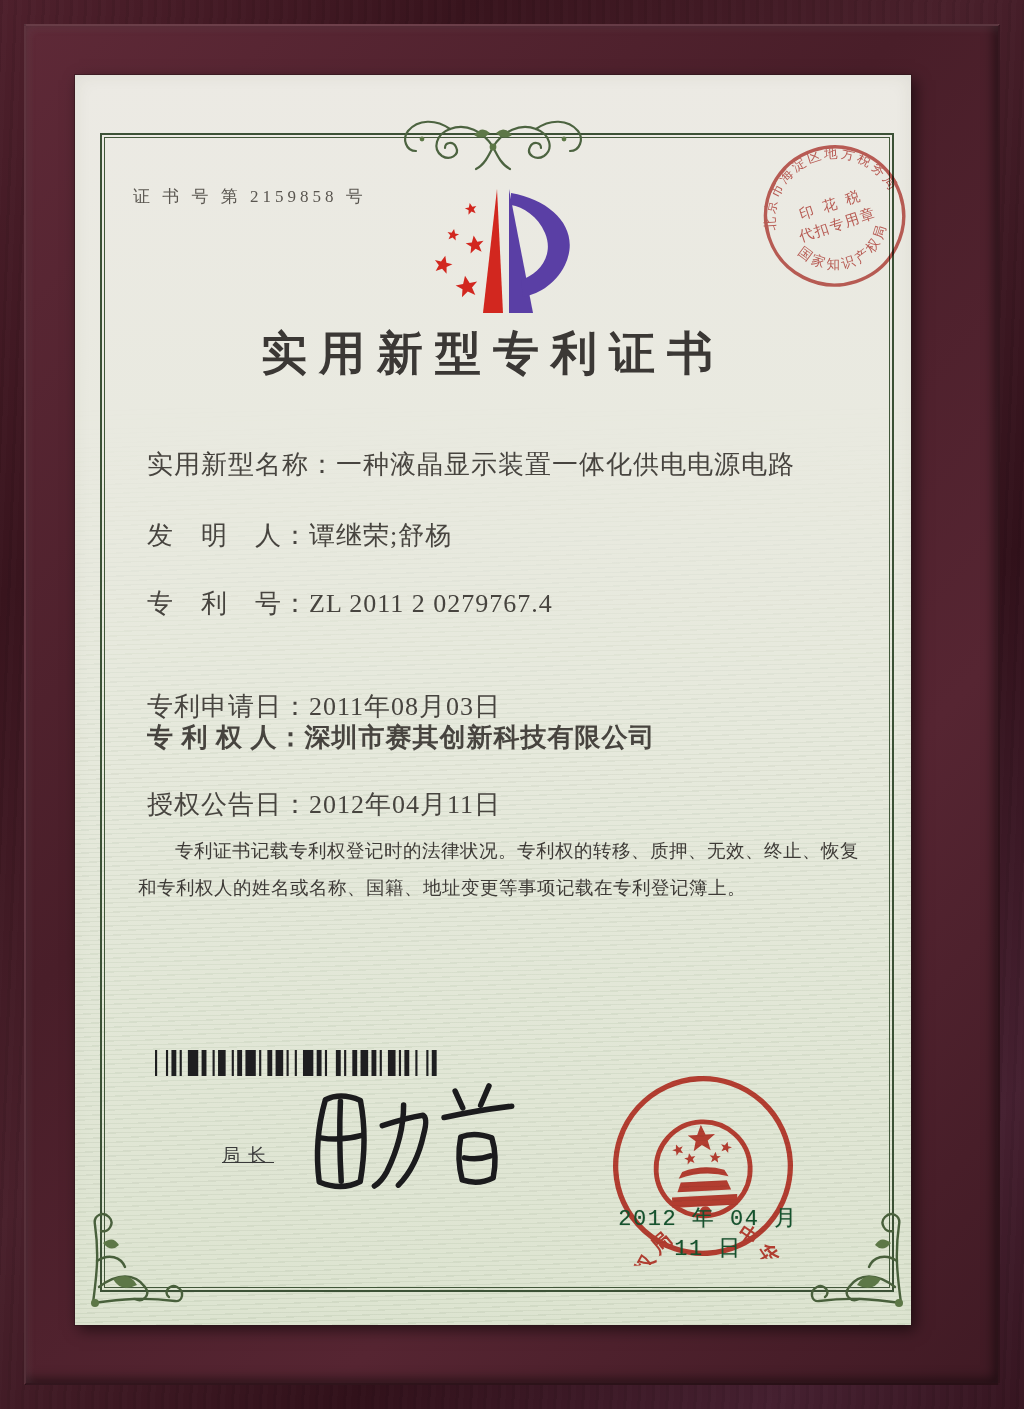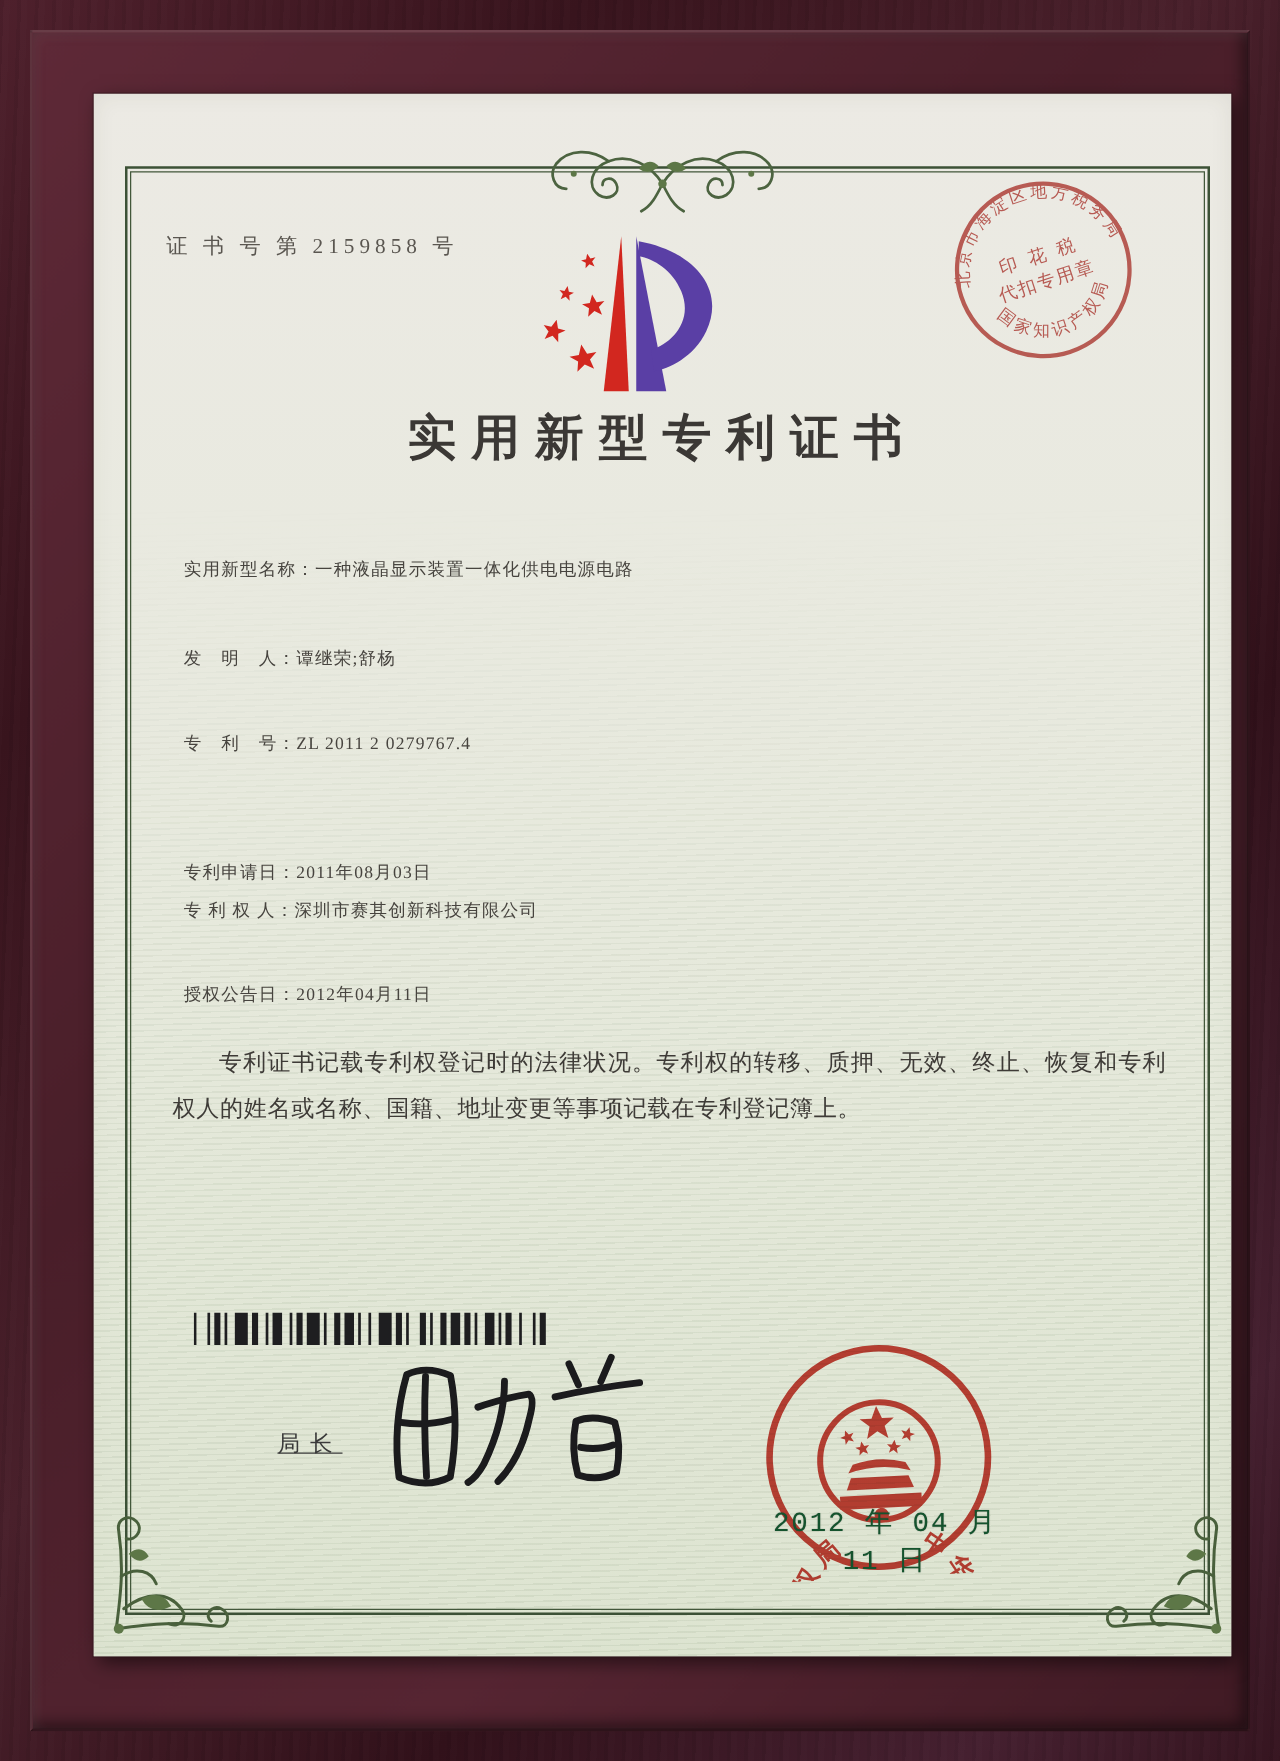--- a/index.html
+++ b/index.html
@@ -24,21 +24,21 @@
     position:absolute; inset:24px;
     background:linear-gradient(132deg,#5e2937 0%,#491e29 40%,#562532 70%,#401a24 100%);
     border-top:2px solid rgba(255,230,230,.14);
     border-left:2px solid rgba(255,230,230,.10);
     border-bottom:2px solid rgba(0,0,0,.45);
     border-right:2px solid rgba(0,0,0,.40);
     box-shadow:inset 3px 3px 9px rgba(255,255,255,.07), inset -4px -4px 12px rgba(0,0,0,.5);
   }
   
   .paper {
-    position:absolute; left:75px; top:75px; width:910px; height:1250px;
+    position:absolute; left:75px; top:75px; width:836px; height:1250px;
     background:linear-gradient(180deg,#efedе8 0%,#eeece7 18%,#eaeae2 38%,#e5e8da 55%,#e0e5d3 75%,#e3e7d7 92%,#e6e9db 100%);
     background-color:#eceae4;
     box-shadow:0 0 0 1px rgba(40,20,25,.45), 4px 5px 14px rgba(0,0,0,.55), inset 0 0 18px rgba(60,60,40,.08);
   }
   .paper-tint {
     position:absolute; inset:0; pointer-events:none;
     background:linear-gradient(180deg, rgba(238,236,231,0) 0%, rgba(225,232,213,.55) 55%, rgba(216,226,202,.75) 100%);
   }
   .guilloche {
     position:absolute; inset:0; pointer-events:none;
@@ -59,26 +59,26 @@
   .orn-bl  { left:8px;  bottom:14px; }
   .orn-br  { right:0px; bottom:14px; transform:scaleX(-1); }
   
   .cert-no {
     position:absolute; left:58px; top:110px;
     font-size:17px; letter-spacing:4px; color:#5a5650;
   }
   .logo { position:absolute; left:358px; top:108px; }
   .title {
     position:absolute; left:0; top:248px; width:100%;
-    text-align:center; font-size:39px; font-weight:700;
+    text-align:center; font-size:46px; font-weight:700;
     letter-spacing:12px; color:#3b3835;
   }
   .fields { position:absolute; left:72px; top:372px; right:55px; }
-  .field-row { position:absolute; left:0; font-size:14px; color:#47443f; letter-spacing:1px; white-space:nowrap; }
-  .fr0{top:0;} .fr1{top:71px;} .fr2{top:139px;} .fr3{top:206px;margin-top:36px;} .fr4{top:273px;} .fr5{top:340px;}
+  .field-row { position:absolute; left:0; font-size:26px; color:#47443f; letter-spacing:1px; white-space:nowrap; }
+  .fr0{top:0;} .fr1{top:71px;} .fr2{top:139px;} .fr3{top:206px;margin-top:36px;} .fr4{top:273px;font-weight:bold;} .fr5{top:340px;}
   .paragraphs {
     position:absolute; left:63px; right:52px; top:758px;
     font-size:18.5px; line-height:37px; color:#3e3b37;
     text-align:justify;
   }
   .paragraphs p { text-indent:2em; letter-spacing:.5px; }
   .barcode { position:absolute; left:80px; top:975px; }
   .sig-label {
     position:absolute; left:147px; top:1068px;
     font-size:18px; letter-spacing:8px; color:#3a3a3a;text-decoration:underline;

